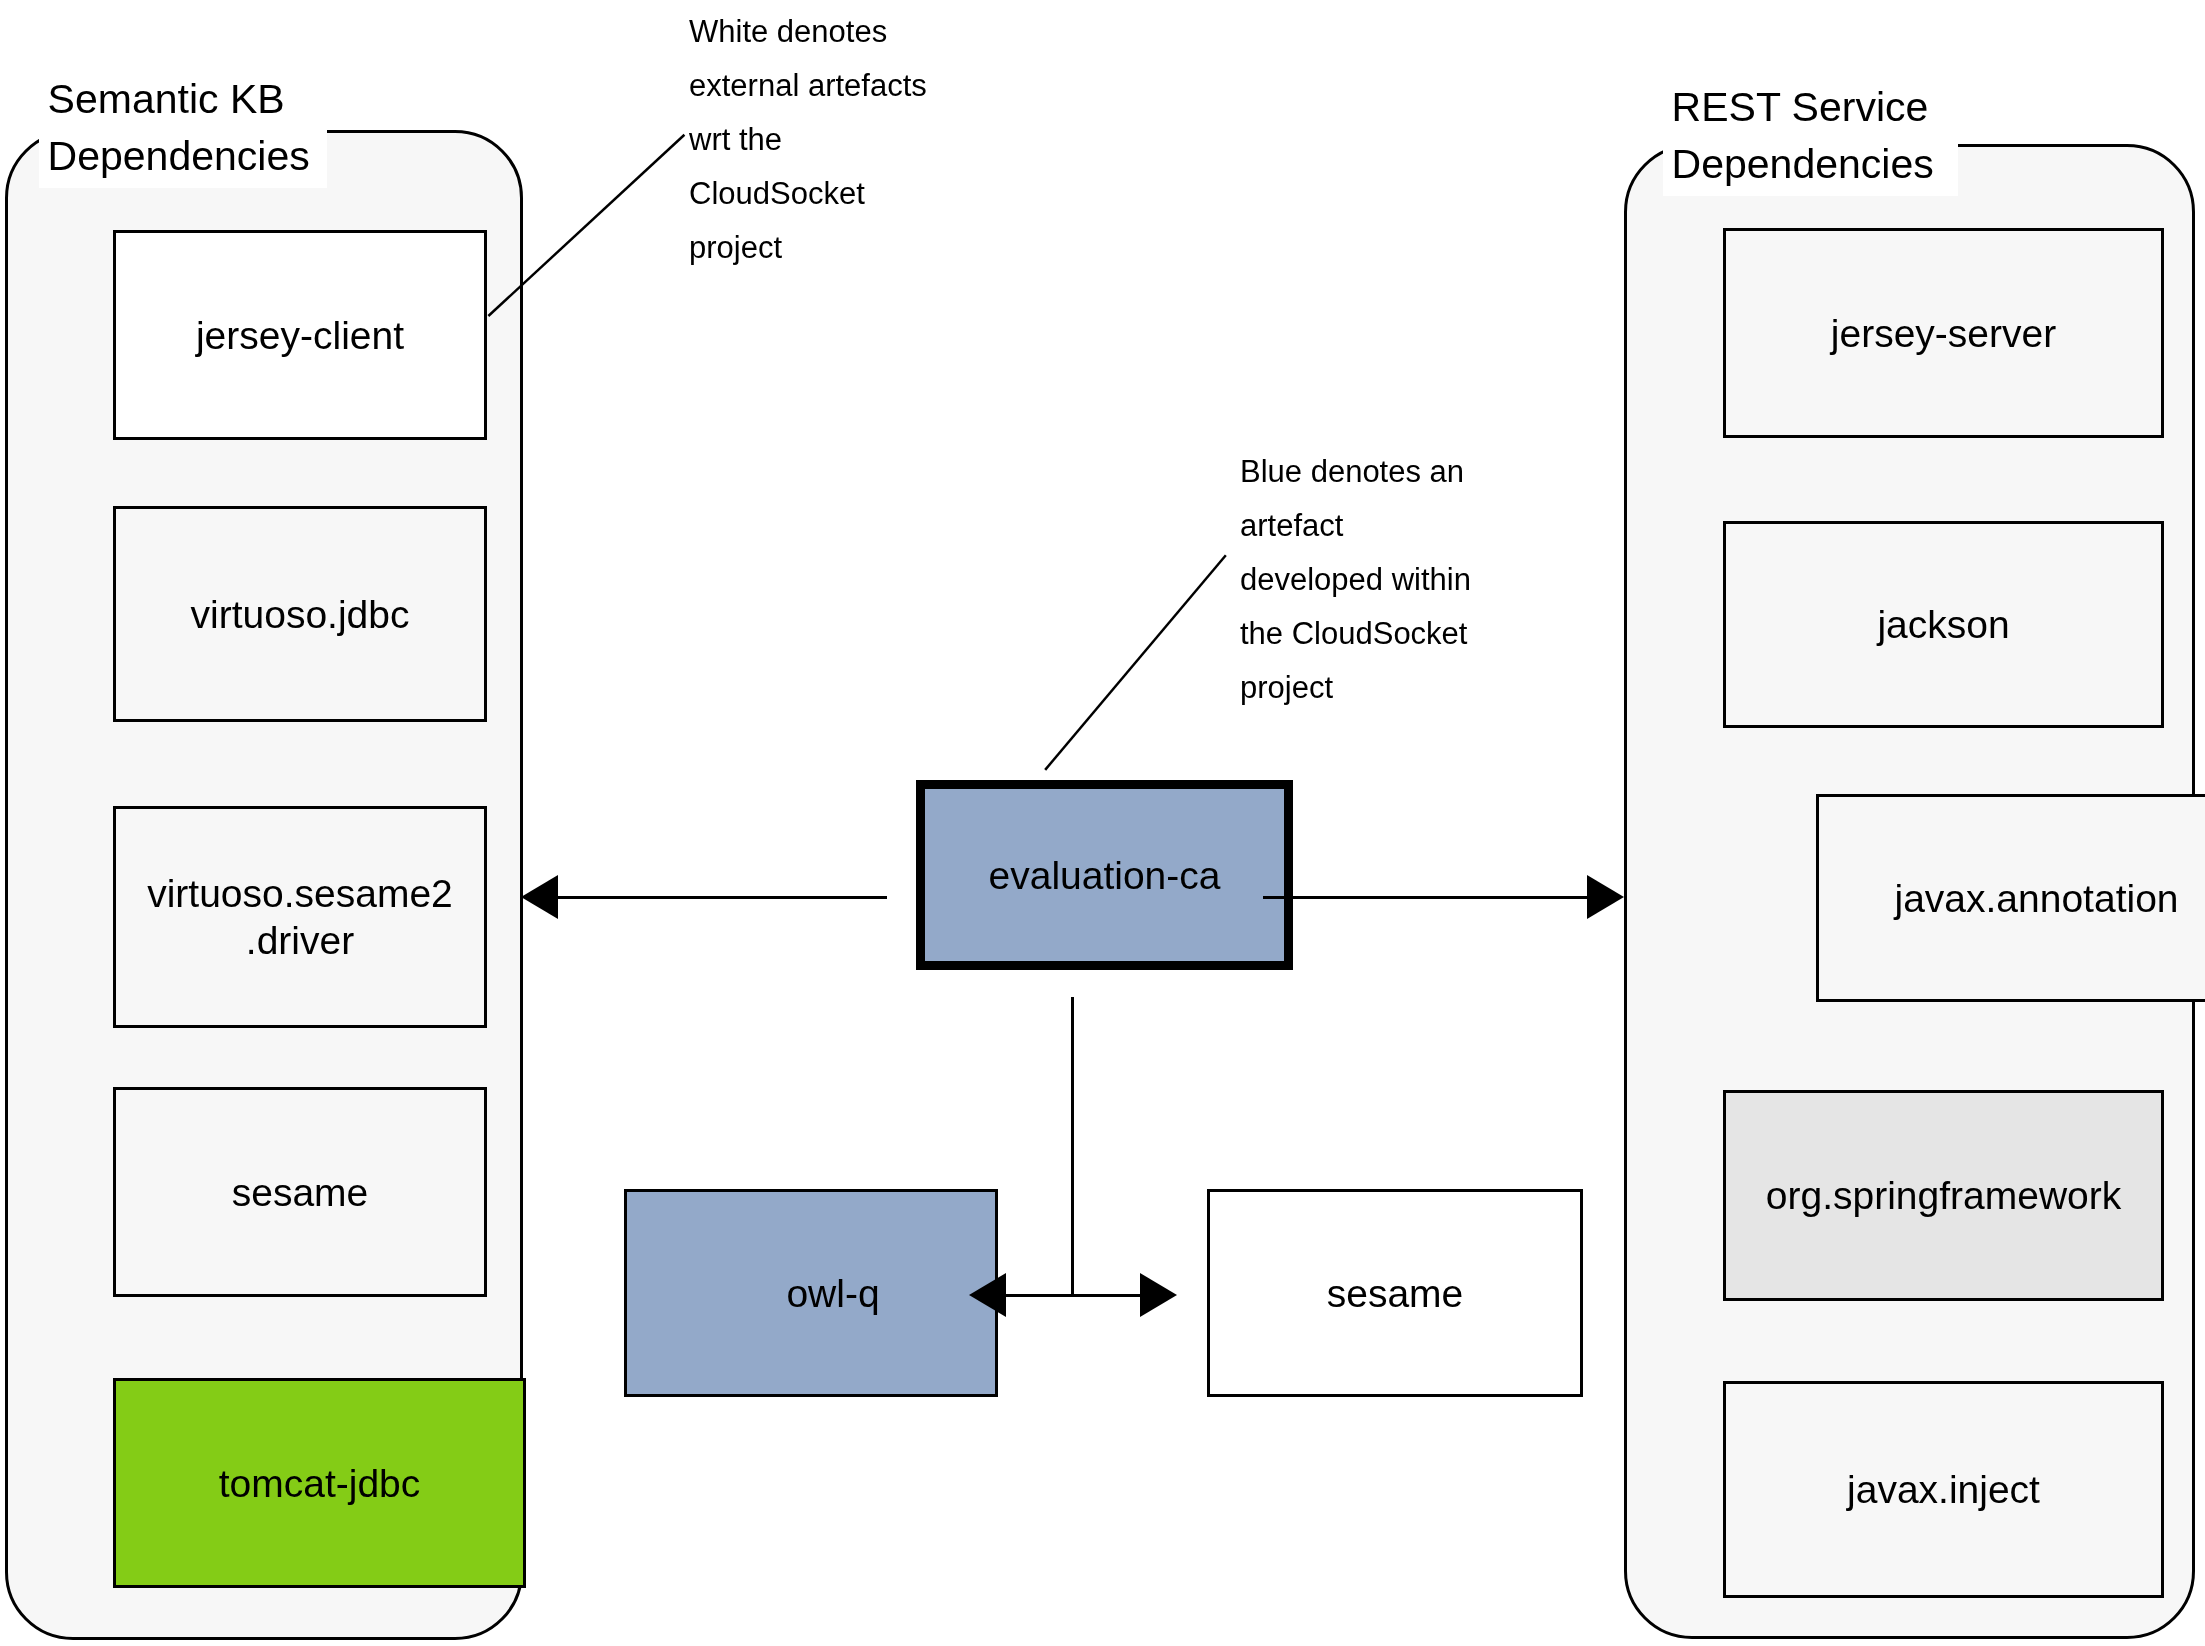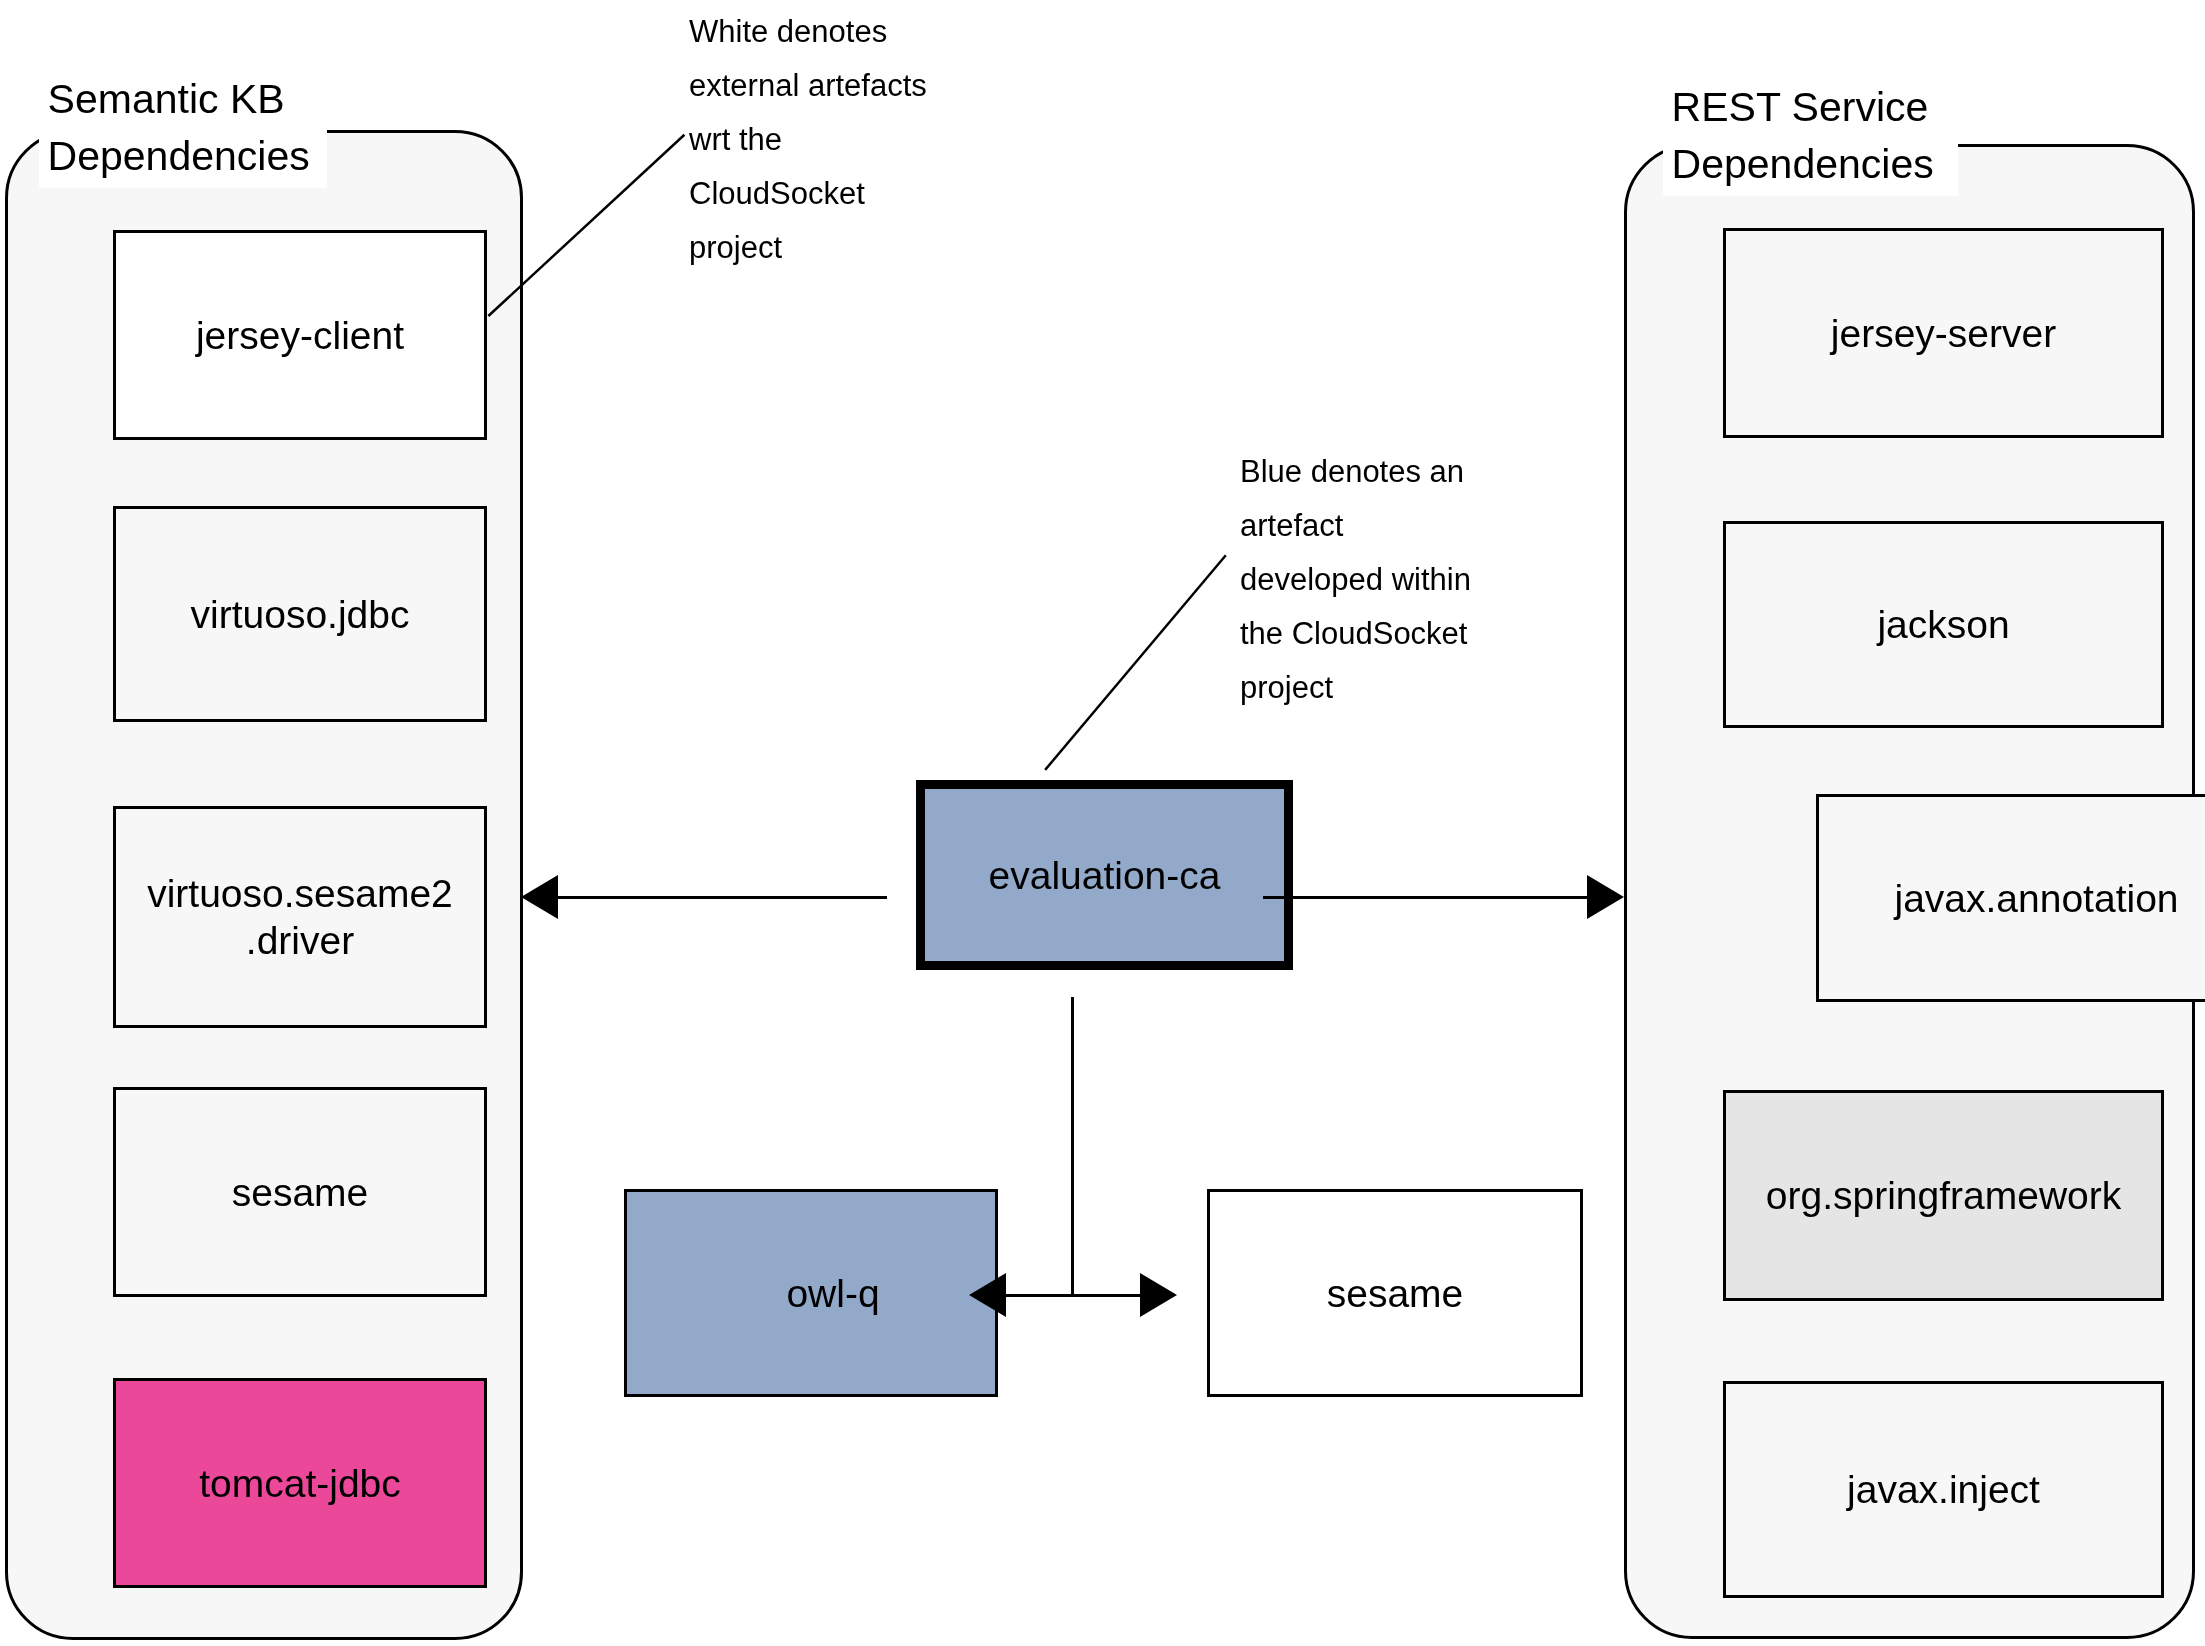--- a/index.html
+++ b/index.html
@@ -92,21 +92,21 @@
 
   <div class="panel" style="left: 5px; top: 130px; width: 518px; height: 1510px; background: rgb(247, 247, 247);"></div>
   <div class="panel-title" style="left:39px; top:67px; width:271px;">Semantic KB
 Dependencies</div>
 
   <div class="node z2" style="left: 83px; top: 230px; width: 374px; height: 210px; background: rgb(255, 255, 255);">jersey-client</div>
   <div class="node z2" style="left: 83px; top: 506px; width: 374px; height: 216px; background: rgb(247, 247, 247);">virtuoso.jdbc</div>
   <div class="node z2" style="left: 83px; top: 806px; width: 374px; height: 222px; background: rgb(247, 247, 247);">virtuoso.sesame2
 .driver</div>
   <div class="node z2" style="left: 83px; top: 1087px; width: 374px; height: 210px; background: rgb(247, 247, 247);">sesame</div>
-  <div class="node z2" style="left: 83px; top: 1378px; width: 374px; height: 210px; background: #ec4899;">tomcat-jdbc</div>
+  <div class="node z2" style="left: 83px; top: 1378px; width: 413px; height: 210px; background: #84cc16;">tomcat-jdbc</div>
 
   <div class="panel" style="left: 1624px; top: 144px; width: 571px; height: 1495px; background: rgb(247, 247, 247);"></div>
   <div class="panel-title" style="left:1663px; top:75px; width:278px;">REST Service
 Dependencies</div>
 
   <div class="node z2" style="left: 1693px; top: 228px; width: 441px; height: 210px; background: rgb(247, 247, 247);">jersey-server</div>
   <div class="node z2" style="left: 1693px; top: 521px; width: 441px; height: 207px; background: rgb(247, 247, 247);">jackson</div>
   <div class="node z2" style="left: 1786px; top: 794px; width: 441px; height: 208px; background: rgb(247, 247, 247);">javax.annotation</div>
   <div class="node z2" style="left: 1693px; top: 1090px; width: 441px; height: 211px; background: #e5e5e5;">org.springframework</div>
   <div class="node z2" style="left: 1693px; top: 1381px; width: 441px; height: 217px; background: rgb(247, 247, 247);">javax.inject</div>

